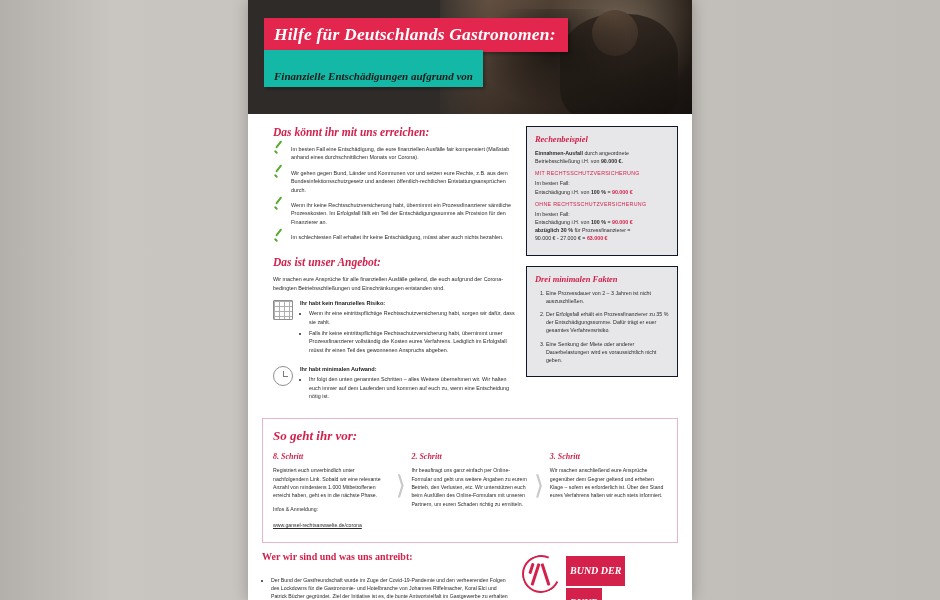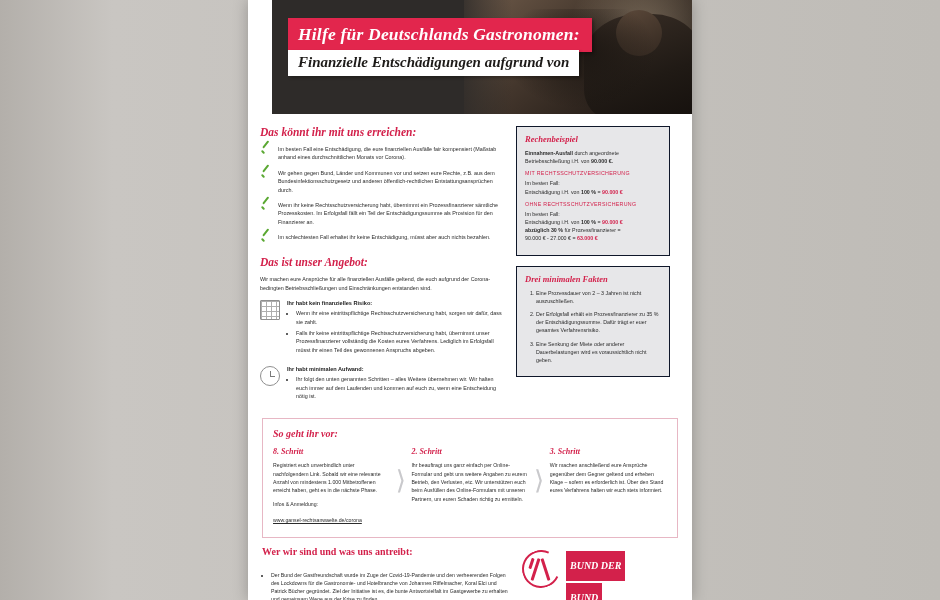--- a/index.html
+++ b/index.html
@@ -22,21 +22,20 @@
     background: #ffffff;
     box-shadow: 0 0 14px rgba(0,0,0,0.25);
     overflow: hidden;
   }
   
   .hero {
     position: relative;
     width: 444px; height: 114px;
     background: #2e2b29;
     overflow: hidden;
-    margin-left: 24px;
   }
   .hero-photo {
     position: absolute; right: 0; top: 0;
     width: 252px; height: 114px;
     background:
       radial-gradient(circle at 72% 28%, rgba(255,235,200,0.30) 0%, rgba(255,235,200,0.0) 38%),
       linear-gradient(140deg, #6f5b4a 0%, #43362c 40%, #241c17 75%, #15110e 100%);
   }
   .hero-photo:after {
     content:"";
@@ -69,37 +68,37 @@
     font-style: italic;
     font-weight: bold;
     font-size: 17.5px;
     letter-spacing: .2px;
     padding: 6px 12px 7px 10px;
     white-space: nowrap;
     box-shadow: 2px 2px 3px rgba(0,0,0,.3);
   }
   .hero-sub1, .hero-sub2 {
     position:absolute;
-    background: #ffffff;
+    background: #14b8a6;
     color:#1d1a18;
     font-family: "Liberation Serif", serif;
     font-style: italic;
     font-weight: bold;
-    font-size: 15px;
-    padding: 4px 10px 5px 10px;
+    font-size: 11px;
+    padding: 20px 10px 5px 10px;
     white-space: nowrap;
     box-shadow: 2px 2px 3px rgba(0,0,0,.28);
   }
   .hero-sub1 { left:16px; top:50px; }
   .hero-sub2 { left:16px; top:74px; }
 
   
   .body {
     position:relative;
-    padding: 12px 14px 0 12px;
+    padding: 12px 14px 0 25px;
     display:flex;
     gap: 10px;
   }
   .col-left { width: 246px; }
   .col-right { width: 154px; }
 
   h2.sec {
     color:#d3214b;
     font-family:"Liberation Serif", serif;
     font-style: italic;
@@ -232,21 +231,21 @@
   
   .steps-box {
     margin: 6px 14px 0 14px;
     border:1px solid #e7b7c4;
     padding: 9px 10px 11px 10px;
   }
   .steps-title {
     color:#d3214b;
     font-family:"Liberation Serif", serif;
     font-style:italic; font-weight:bold;
-    font-size:10px;
+    font-size:13px;
     margin-bottom:8px;
   }
   .steps-row { display:flex; align-items:flex-start; }
   .step { width: 122px; }
   .step-h {
     color:#d3214b;
     font-family:"Liberation Serif", serif;
     font-style:italic; font-weight:bold;
     font-size:8px;
     margin-bottom:5px;

